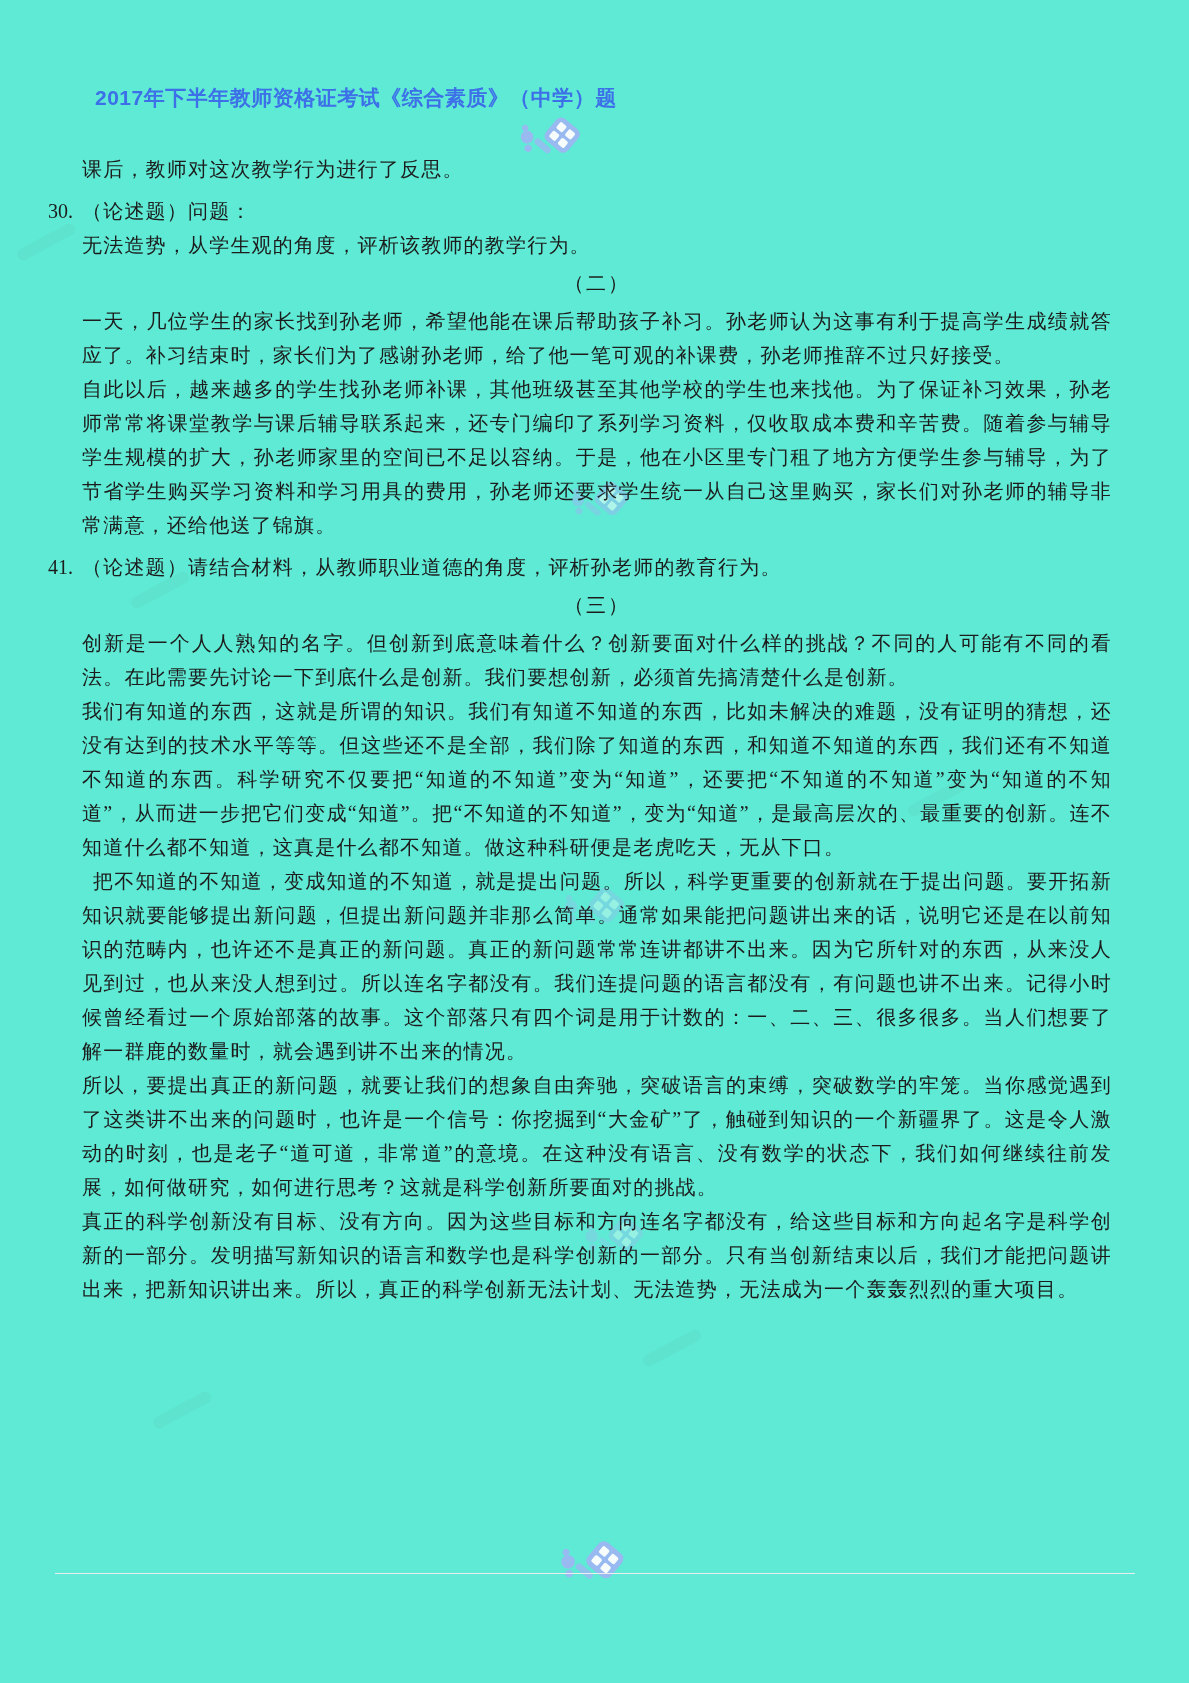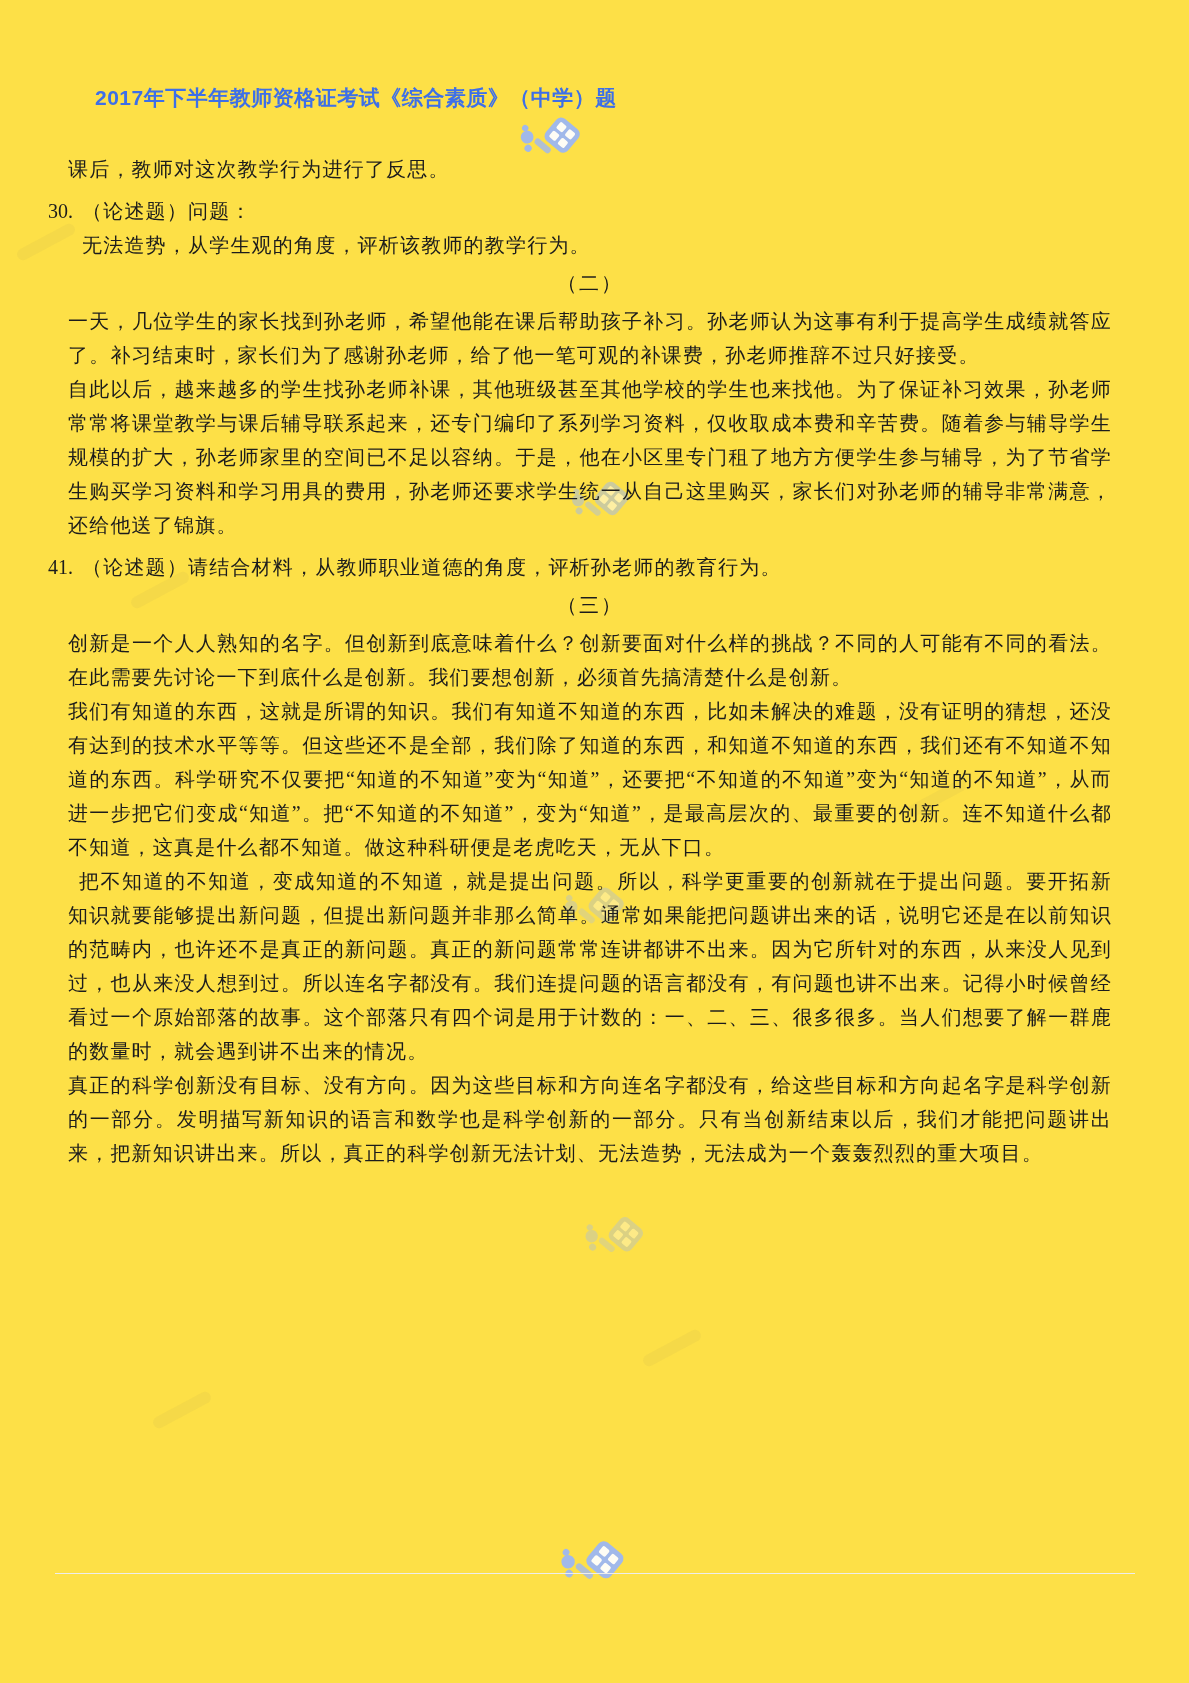--- a/index.html
+++ b/index.html
@@ -1,37 +1,37 @@
 <!DOCTYPE html>
 <html lang="zh"><head>
 <meta charset="utf-8">
 <style>
   html,body { margin:0; padding:0; background:#ffffff; }
   .page {
     position:relative;
     width:1189px; height:1683px;
-    background:#fde047;
+    background:#5eead4;
     overflow:hidden;
     font-family:"Liberation Serif","DejaVu Serif",serif;
     color:#1c1c1c;
   }
   .doc-title {
     position:absolute; left:95px; top:84px;
     font-family:"Liberation Sans","DejaVu Sans",sans-serif;
     font-size:21px; font-weight:700; letter-spacing:0.5px;
     color:#3d6fe8;
     z-index:2;
   }
   .content {
     position:absolute; left:48px; top:152px; width:1064px;
     font-size:20px; line-height:34px; letter-spacing:1.2px;
     text-align:justify; text-justify:inter-ideograph;
     z-index:1;
   }
-  .body-col { margin-left:20px; }
+  .body-col { margin-left:34px; }
   .para { margin:0; }
   .indent-lead { text-indent:0.55em; }
   .q-row { display:flex; margin-top:8px; }
   .q-num { width:34px; flex:none; letter-spacing:0; }
   .q-body { flex:1; }
   .section-heading {
     text-align:center; margin:4px 0; letter-spacing:2px;
   }
   .footer-rule {
     position:absolute; left:55px; top:1573px; width:1080px; height:1px;
@@ -111,20 +111,21 @@
     <div class="q-row">
       <span class="q-num">41.</span>
       <div class="q-body">（论述题）请结合材料，从教师职业道德的角度，评析孙老师的教育行为。</div>
     </div>
 
     <div class="body-col">
       <div class="section-heading">（三）</div>
       <p class="para">创新是一个人人熟知的名字。但创新到底意味着什么？创新要面对什么样的挑战？不同的人可能有不同的看法。在此需要先讨论一下到底什么是创新。我们要想创新，必须首先搞清楚什么是创新。</p>
       <p class="para">我们有知道的东西，这就是所谓的知识。我们有知道不知道的东西，比如未解决的难题，没有证明的猜想，还没有达到的技术水平等等。但这些还不是全部，我们除了知道的东西，和知道不知道的东西，我们还有不知道不知道的东西。科学研究不仅要把“知道的不知道”变为“知道”，还要把“不知道的不知道”变为“知道的不知道”，从而进一步把它们变成“知道”。把“不知道的不知道”，变为“知道”，是最高层次的、最重要的创新。连不知道什么都不知道，这真是什么都不知道。做这种科研便是老虎吃天，无从下口。</p>
       <p class="para indent-lead">把不知道的不知道，变成知道的不知道，就是提出问题。所以，科学更重要的创新就在于提出问题。要开拓新知识就要能够提出新问题，但提出新问题并非那么简单。通常如果能把问题讲出来的话，说明它还是在以前知识的范畴内，也许还不是真正的新问题。真正的新问题常常连讲都讲不出来。因为它所针对的东西，从来没人见到过，也从来没人想到过。所以连名字都没有。我们连提问题的语言都没有，有问题也讲不出来。记得小时候曾经看过一个原始部落的故事。这个部落只有四个词是用于计数的：一、二、三、很多很多。当人们想要了解一群鹿的数量时，就会遇到讲不出来的情况。</p>
+      <p class="para">所以，要提出真正的新问题，就要让我们的想象自由奔驰，突破语言的束缚，突破数学的牢笼。当你感觉遇到了这类讲不出来的问题时，也许是一个信号：你挖掘到“大金矿”了，触碰到知识的一个新疆界了。这是令人激动的时刻，也是老子“道可道，非常道”的意境。在这种没有语言、没有数学的状态下，我们如何继续往前发展，如何做研究，如何进行思考？这就是科学创新所要面对的挑战。</p>
       <p class="para">真正的科学创新没有目标、没有方向。因为这些目标和方向连名字都没有，给这些目标和方向起名字是科学创新的一部分。发明描写新知识的语言和数学也是科学创新的一部分。只有当创新结束以后，我们才能把问题讲出来，把新知识讲出来。所以，真正的科学创新无法计划、无法造势，无法成为一个轰轰烈烈的重大项目。</p>
     </div>
 
   </div>
 
   <div class="footer-rule"></div>
 
 </div>
 
 </body></html>

